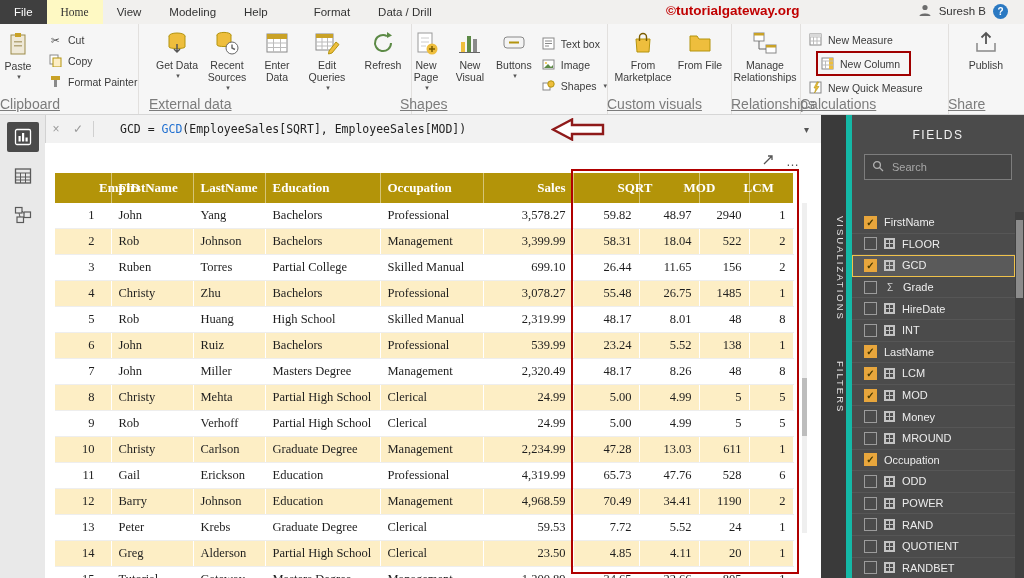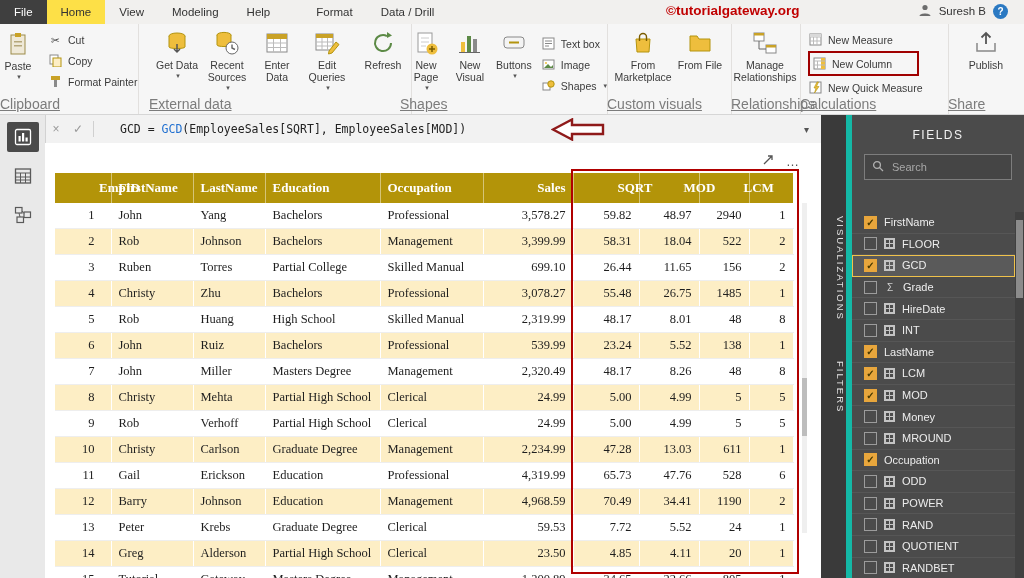--- a/index.html
+++ b/index.html
@@ -3,21 +3,21 @@
 <meta charset="utf-8">
 <style>
   html,body{margin:0;padding:0;}
   body{width:1024px;height:578px;overflow:hidden;font-family:"Liberation Sans",sans-serif;background:#fff;position:relative;-webkit-font-smoothing:antialiased;}
   #app{position:absolute;inset:0;}
 
   
   .tabrow{position:absolute;top:0;left:0;right:0;height:24px;background:#f1f0ee;display:flex;align-items:stretch;}
   .tab{display:flex;align-items:center;padding:0 14px;font-size:11.5px;color:#333;cursor:default;}
   .tab.file{background:#3f3f3f;color:#fff;}
-  .tab.active{background:#fde047;}
+  .tab.active{background:#fef9c3;font-family:Liberation Serif, serif;}
   .tab.ctx{margin-left:18px;}
   .watermark{position:absolute;top:3px;left:666px;color:#c00000;font-weight:bold;font-size:13.5px;}
   .userarea{position:absolute;top:3px;right:16px;display:flex;align-items:center;gap:7px;font-size:11.5px;color:#333;}
   .help-badge{width:15px;height:15px;border-radius:50%;background:#2b79c2;color:#fff;font-size:10px;font-weight:bold;display:flex;align-items:center;justify-content:center;}
 
   
   .ribbon{position:absolute;top:24px;left:0;right:0;height:90px;background:#f6f6f6;border-bottom:1px solid #d6d6d6;}
   .group{position:absolute;top:0;bottom:0;border-right:1px solid #e2e0de;}
   .grouplabel{position:absolute;bottom:2px;left:0;right:0;text-align:left;font-size:14px;color:#7c7c7c;white-space:nowrap;text-decoration:underline;}
   .bigs{display:flex;padding:4px 3px 0 3px;}
@@ -29,21 +29,21 @@
   .g-clipboard{left:0;width:138px;}
   .g-external{left:149px;width:262px;}
   .g-insert{left:400px;width:207px;}
   .g-custom{left:607px;width:124px;}
   .g-rel{left:731px;width:69px;}
   .g-calc{left:800px;width:148px;}
   .g-share{left:948px;width:76px;border-right:none;}
   .paste-big{position:absolute;left:0;top:5px;width:36px;}
   .clip-smalls{position:absolute;left:44px;top:5px;}
   .calc-smalls{position:absolute;left:4px;top:5px;}
-  .nc-box{border:2px solid #a00000;padding:0 8px 0 2px;margin:1px 4px;}
+  .nc-box{border:2px solid #a00000;padding:0 8px 0 2px;margin:1px 12px;}
   .bb.w66{width:66px;}
   .insert-smalls{padding-top:5px;}
 
   
   .formulabar{position:absolute;top:115px;left:45px;width:776px;height:28px;background:#f2f2f2;border-bottom:1px solid #cfcfcf;display:flex;align-items:center;}
   .fb-btn{color:#9a9a9a;font-size:12px;width:22px;text-align:center;}
   .fb-sep{width:1px;height:16px;background:#d0d0d0;margin:0 4px;}
   .formula{font-family:"DejaVu Sans Mono",monospace;font-size:11.5px;color:#222;margin-left:22px;white-space:pre;}
   .formula .fn{color:#1f6fd0;}
   .red-arrow{position:absolute;left:506px;top:3px;}

